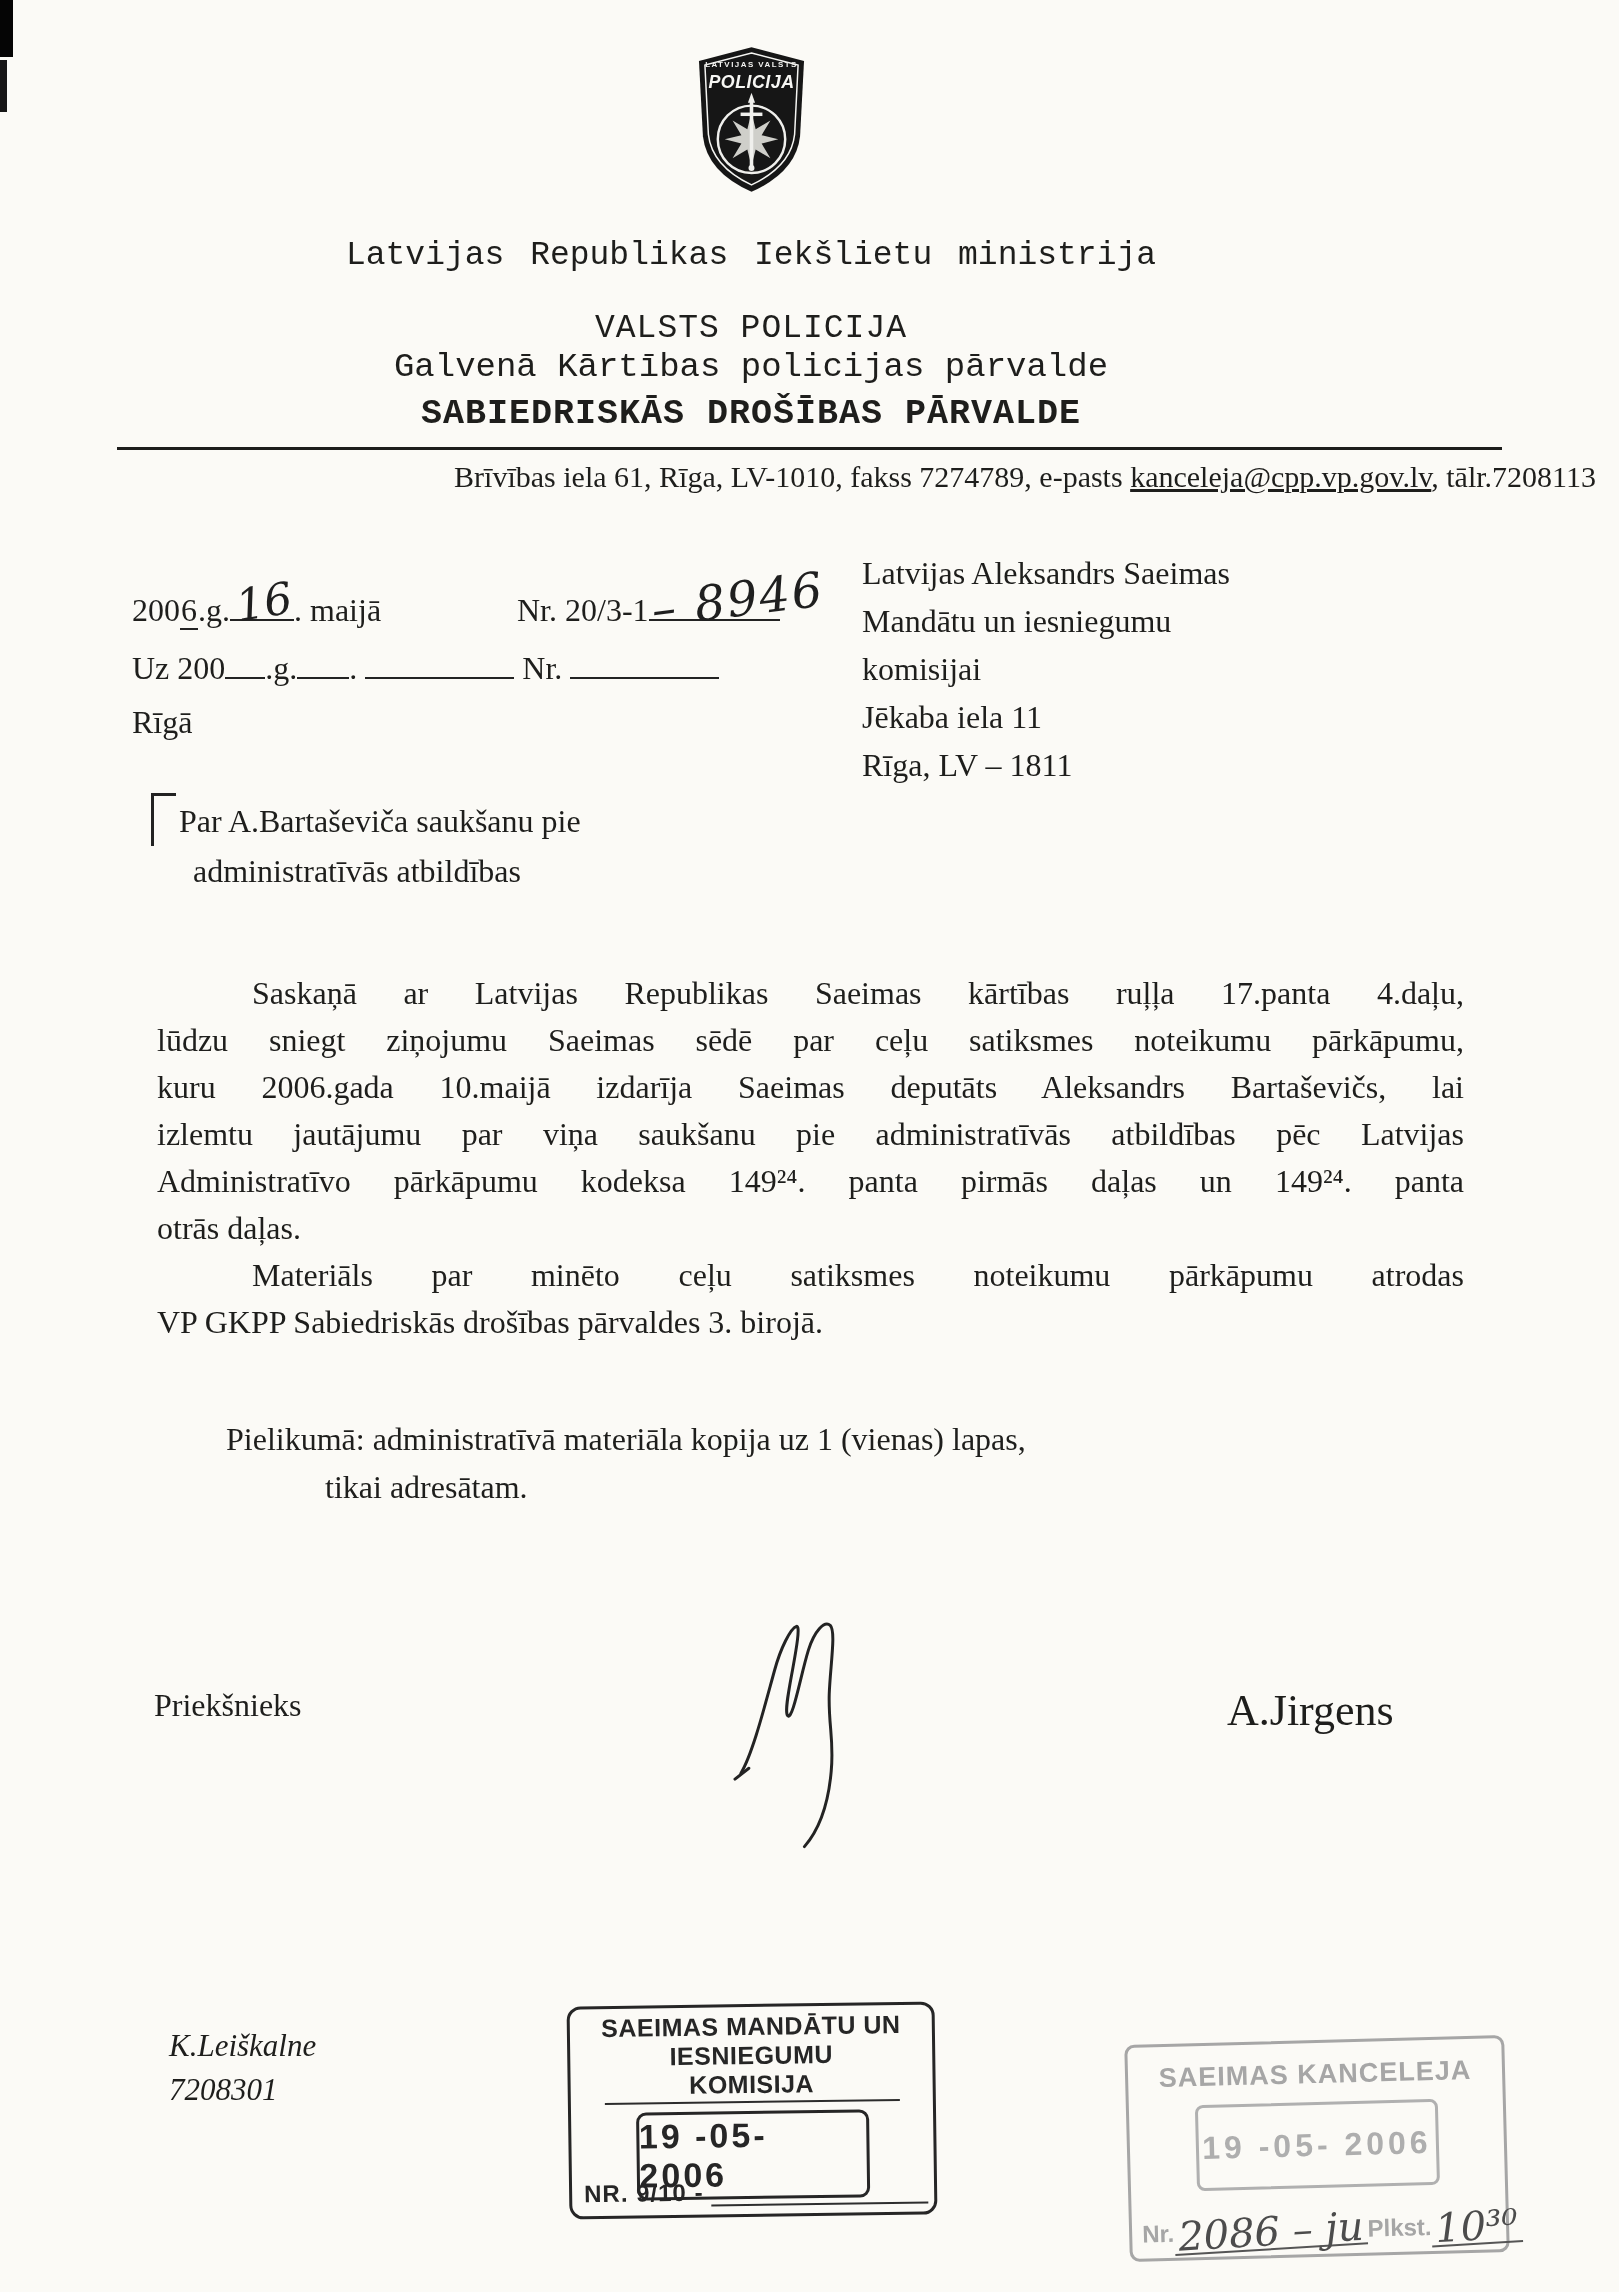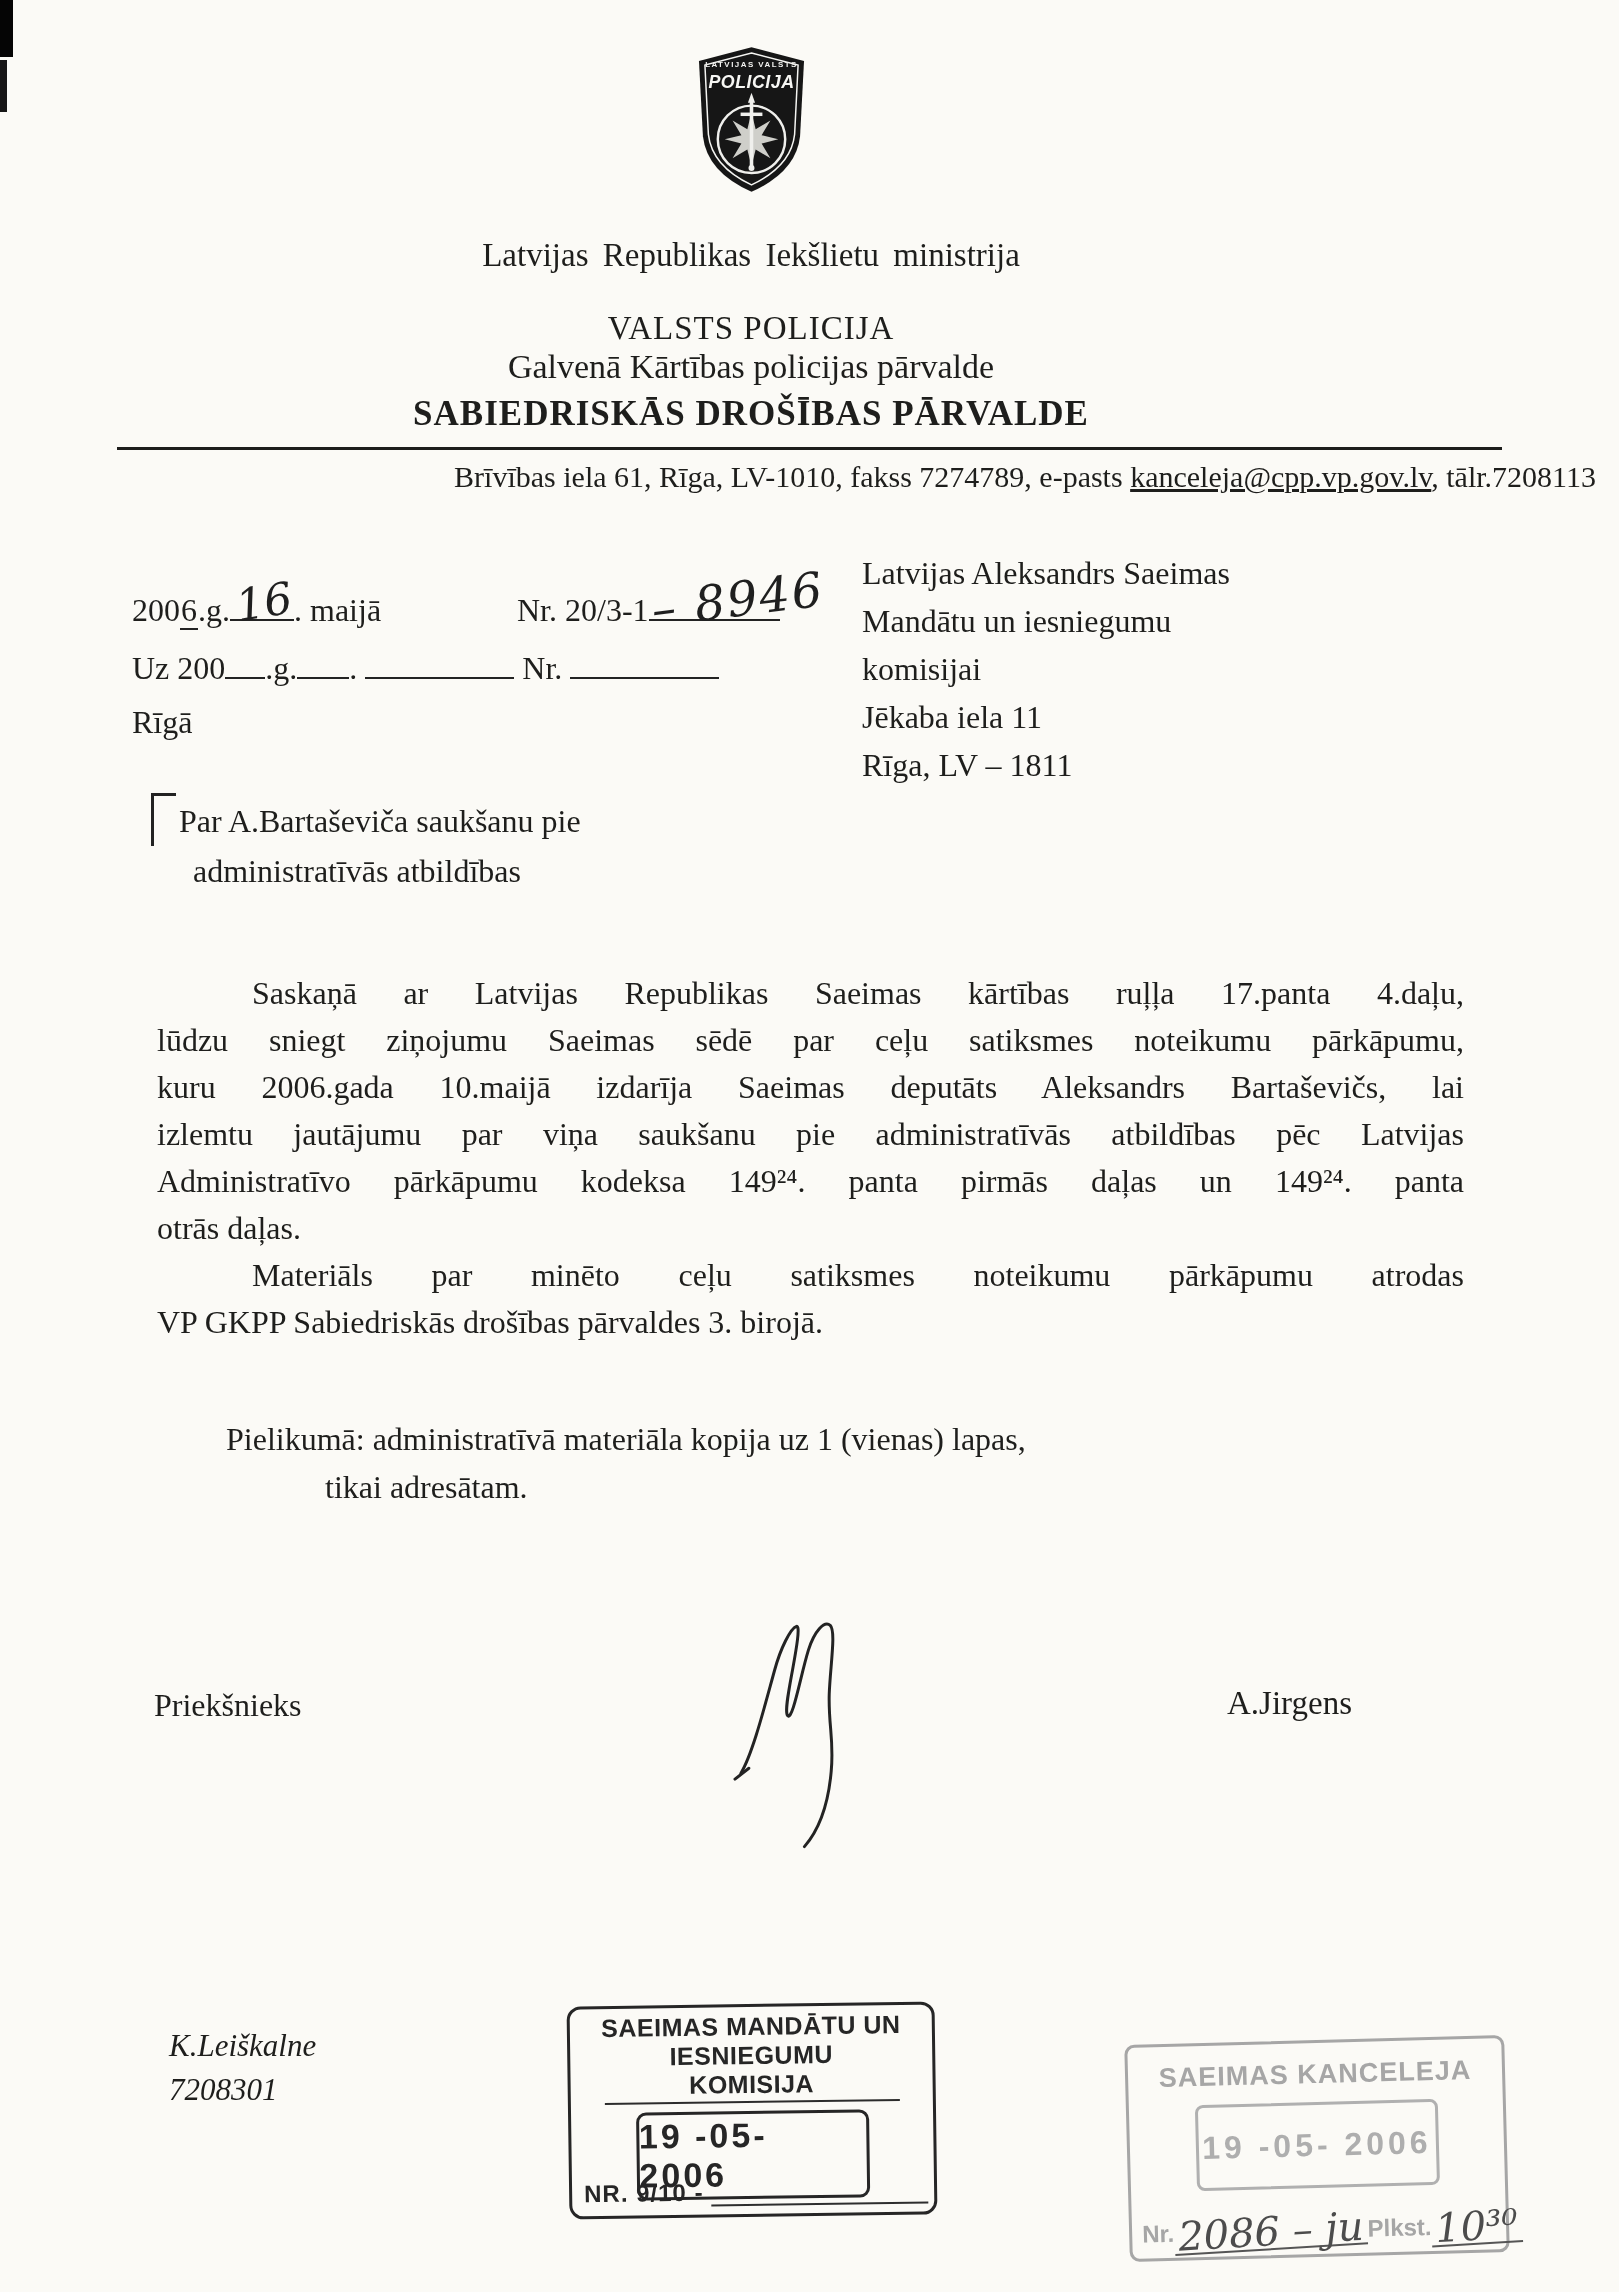--- a/index.html
+++ b/index.html
@@ -14,21 +14,21 @@
   
   .art1{position:absolute;left:0;top:0;width:13px;height:57px;background:#050505;}
   .art2{position:absolute;left:0;top:60px;width:7px;height:52px;background:#161616;}
 
   
   .badge{position:absolute;left:695px;top:45px;width:113px;height:149px;}
   .badge-small{font-family:"Liberation Sans",sans-serif;font-size:8px;font-weight:bold;fill:#f3f3f0;letter-spacing:1.5px;}
   .badge-name{font-family:"Liberation Sans",sans-serif;font-size:18px;font-weight:bold;font-style:italic;fill:#f7f7f4;letter-spacing:.5px;}
 
   
-  .hdr{position:absolute;left:0;width:1502px;text-align:center;}
+  .hdr{position:absolute;left:0;width:1502px;text-align:center;font-family:Liberation Mono, monospace;}
   .ministry{top:237px;font-size:33px;word-spacing:6px;}
   .org{top:289px;font-size:33px;letter-spacing:1px;margin-top:21px;}
   .division{top:348px;font-size:34px;}
   .department{top:394px;font-size:35px;font-weight:bold;letter-spacing:1px;}
   .rule{position:absolute;left:117px;top:447px;width:1385px;height:3px;background:#1d1d1b;}
   .contact{position:absolute;left:24px;top:460px;width:1572px;text-align:right;font-size:30px;}
   .email{text-decoration:underline;}
 
   
   .refline{position:absolute;font-size:32px;white-space:nowrap;}
@@ -57,21 +57,21 @@
   .jline.last{text-align-last:left;}
   .indent{text-indent:95px;}
 
   
   .attach1{position:absolute;left:226px;top:1421px;font-size:32px;}
   .attach2{position:absolute;left:325px;top:1469px;font-size:32px;}
 
   
   .sig-title{position:absolute;left:154px;top:1687px;font-size:32px;}
   .signature{position:absolute;left:731px;top:1614px;width:129px;height:239px;}
-  .sig-name{position:absolute;left:1227px;top:1685px;font-size:33px;}
+  .sig-name{position:absolute;left:1227px;top:1685px;font-size:44px;}
 
   
   .exec-name{position:absolute;left:169px;top:2028px;font-size:31px;font-style:italic;}
   .exec-phone{position:absolute;left:169px;top:2072px;font-size:31px;font-style:italic;}
 
   
   .stamp1{position:absolute;left:568px;top:2004px;width:362px;height:207px;
     border:3px solid #262626;border-radius:14px;transform:rotate(-.8deg);
     font-family:"Liberation Sans","DejaVu Sans",sans-serif;color:#262626;}
   .s1-l1{margin-top:5px;text-align:center;font-size:25px;font-weight:bold;letter-spacing:0.5px;}

